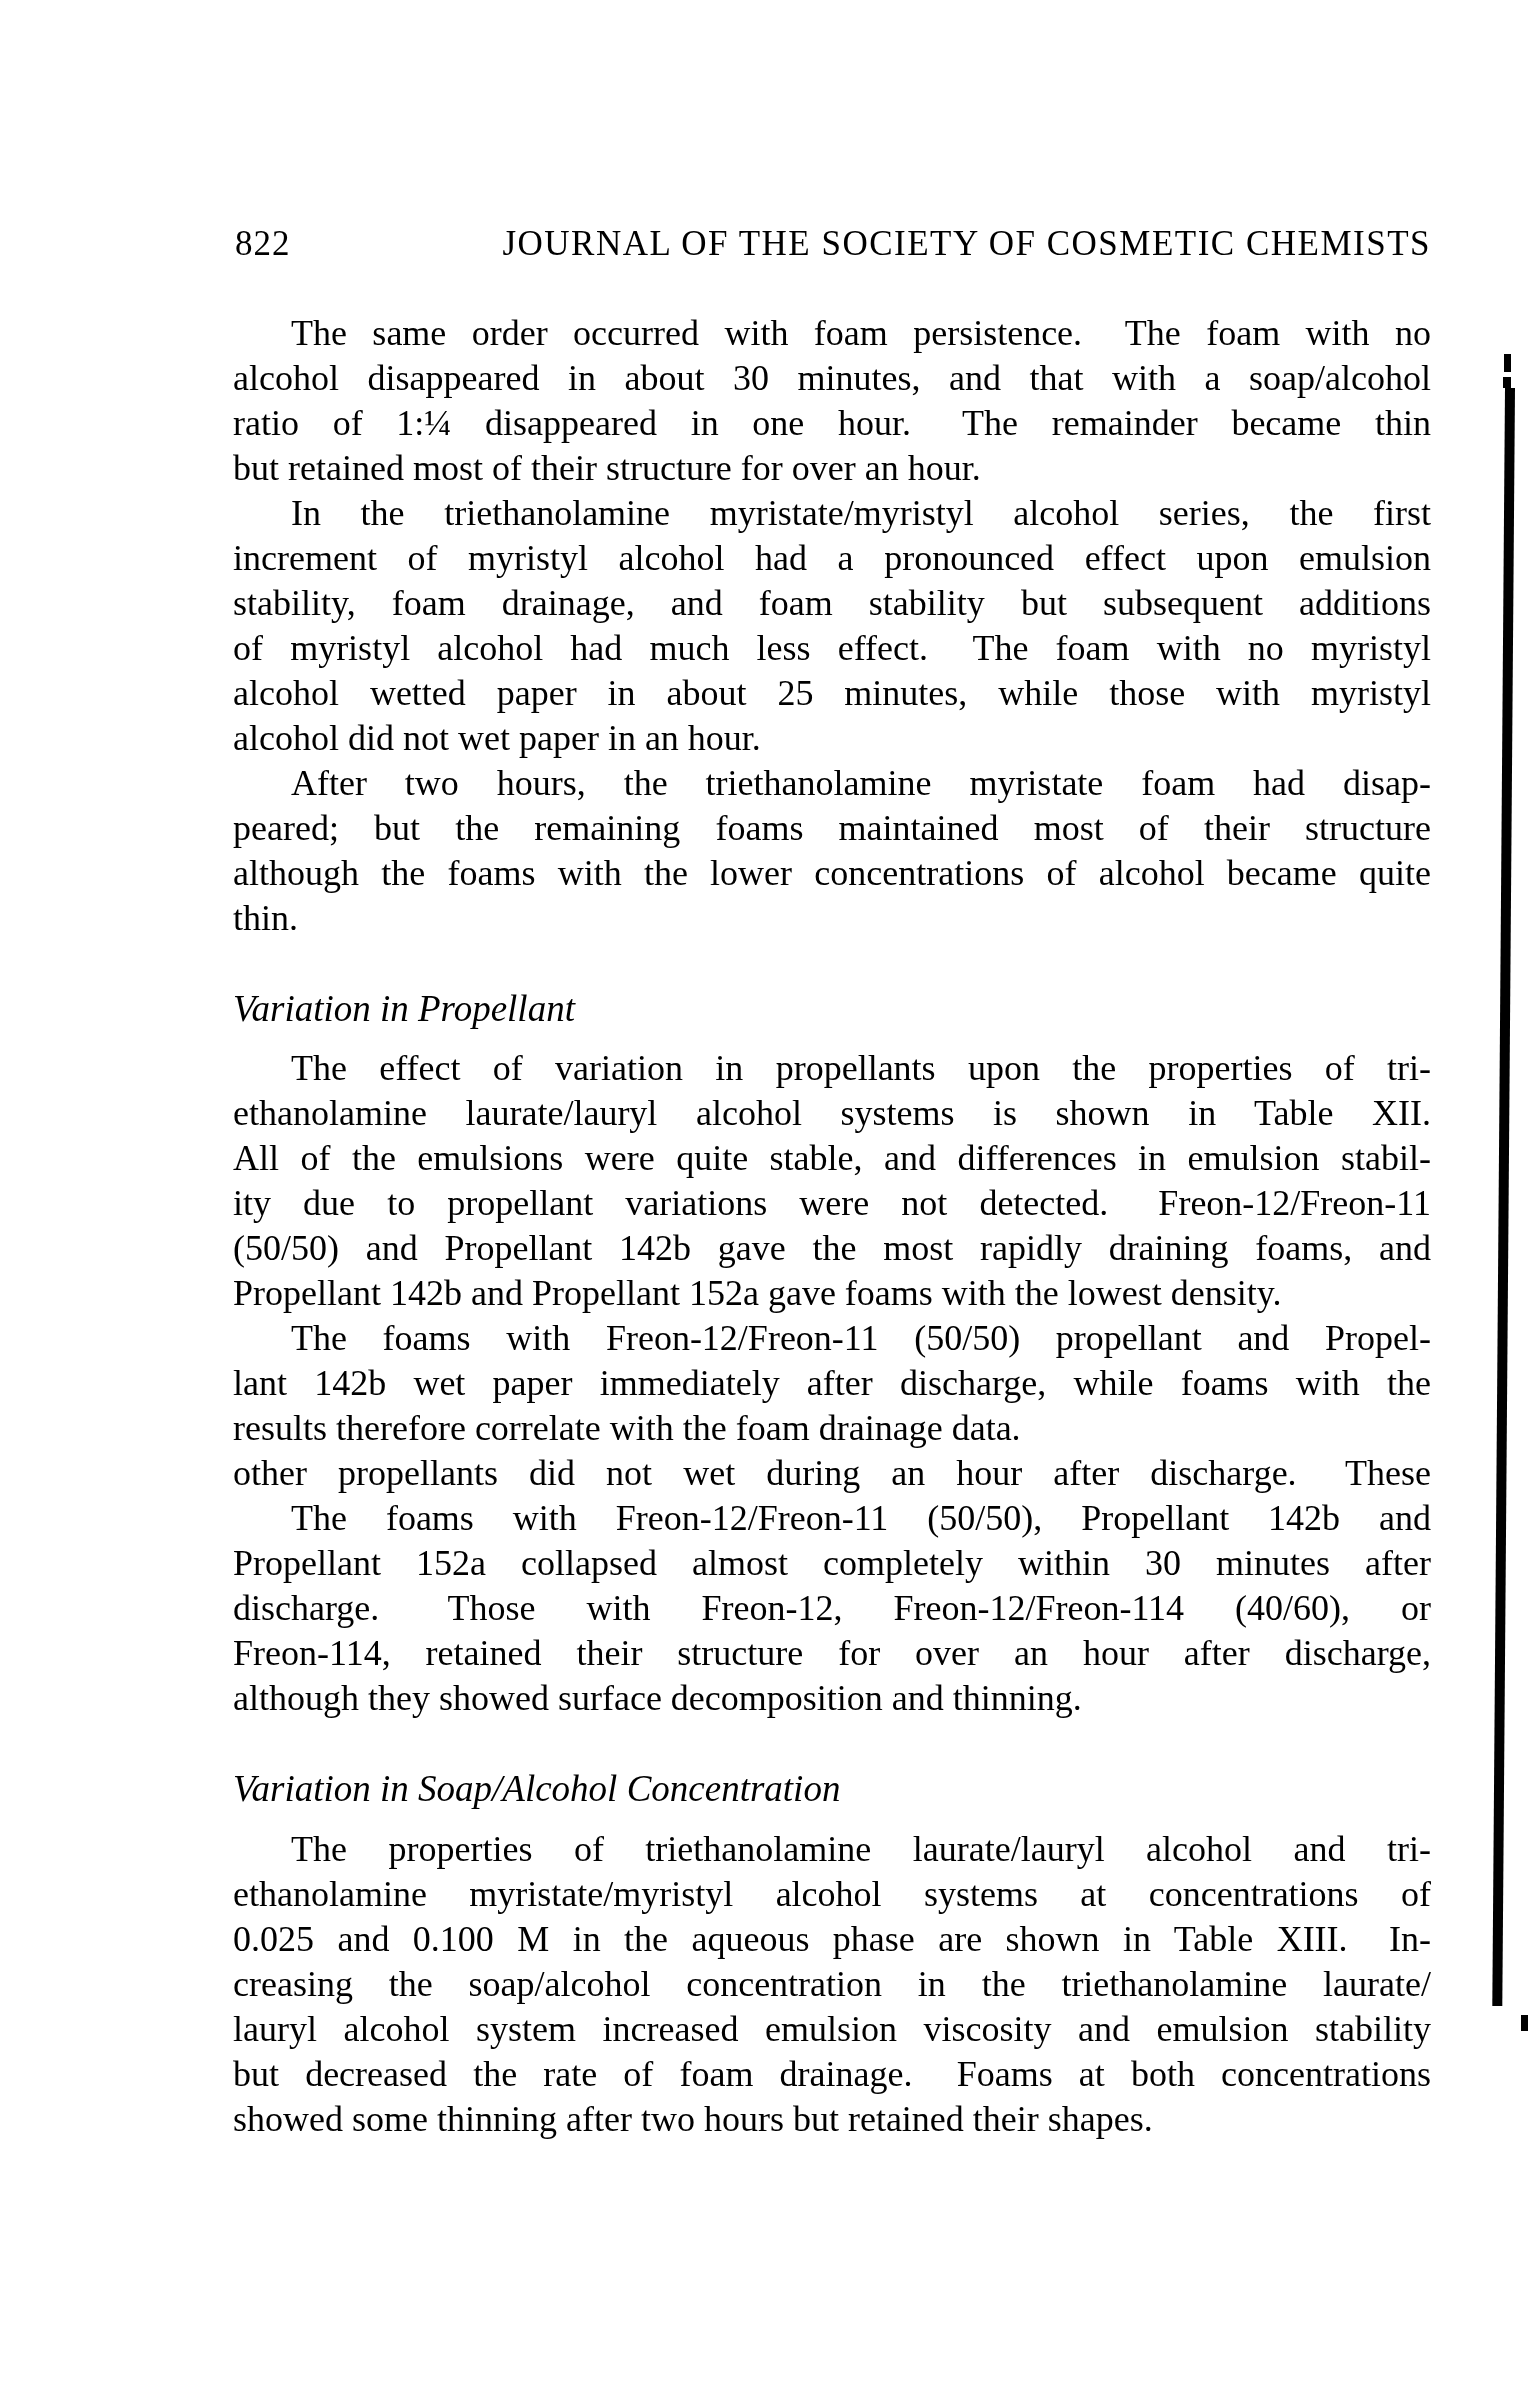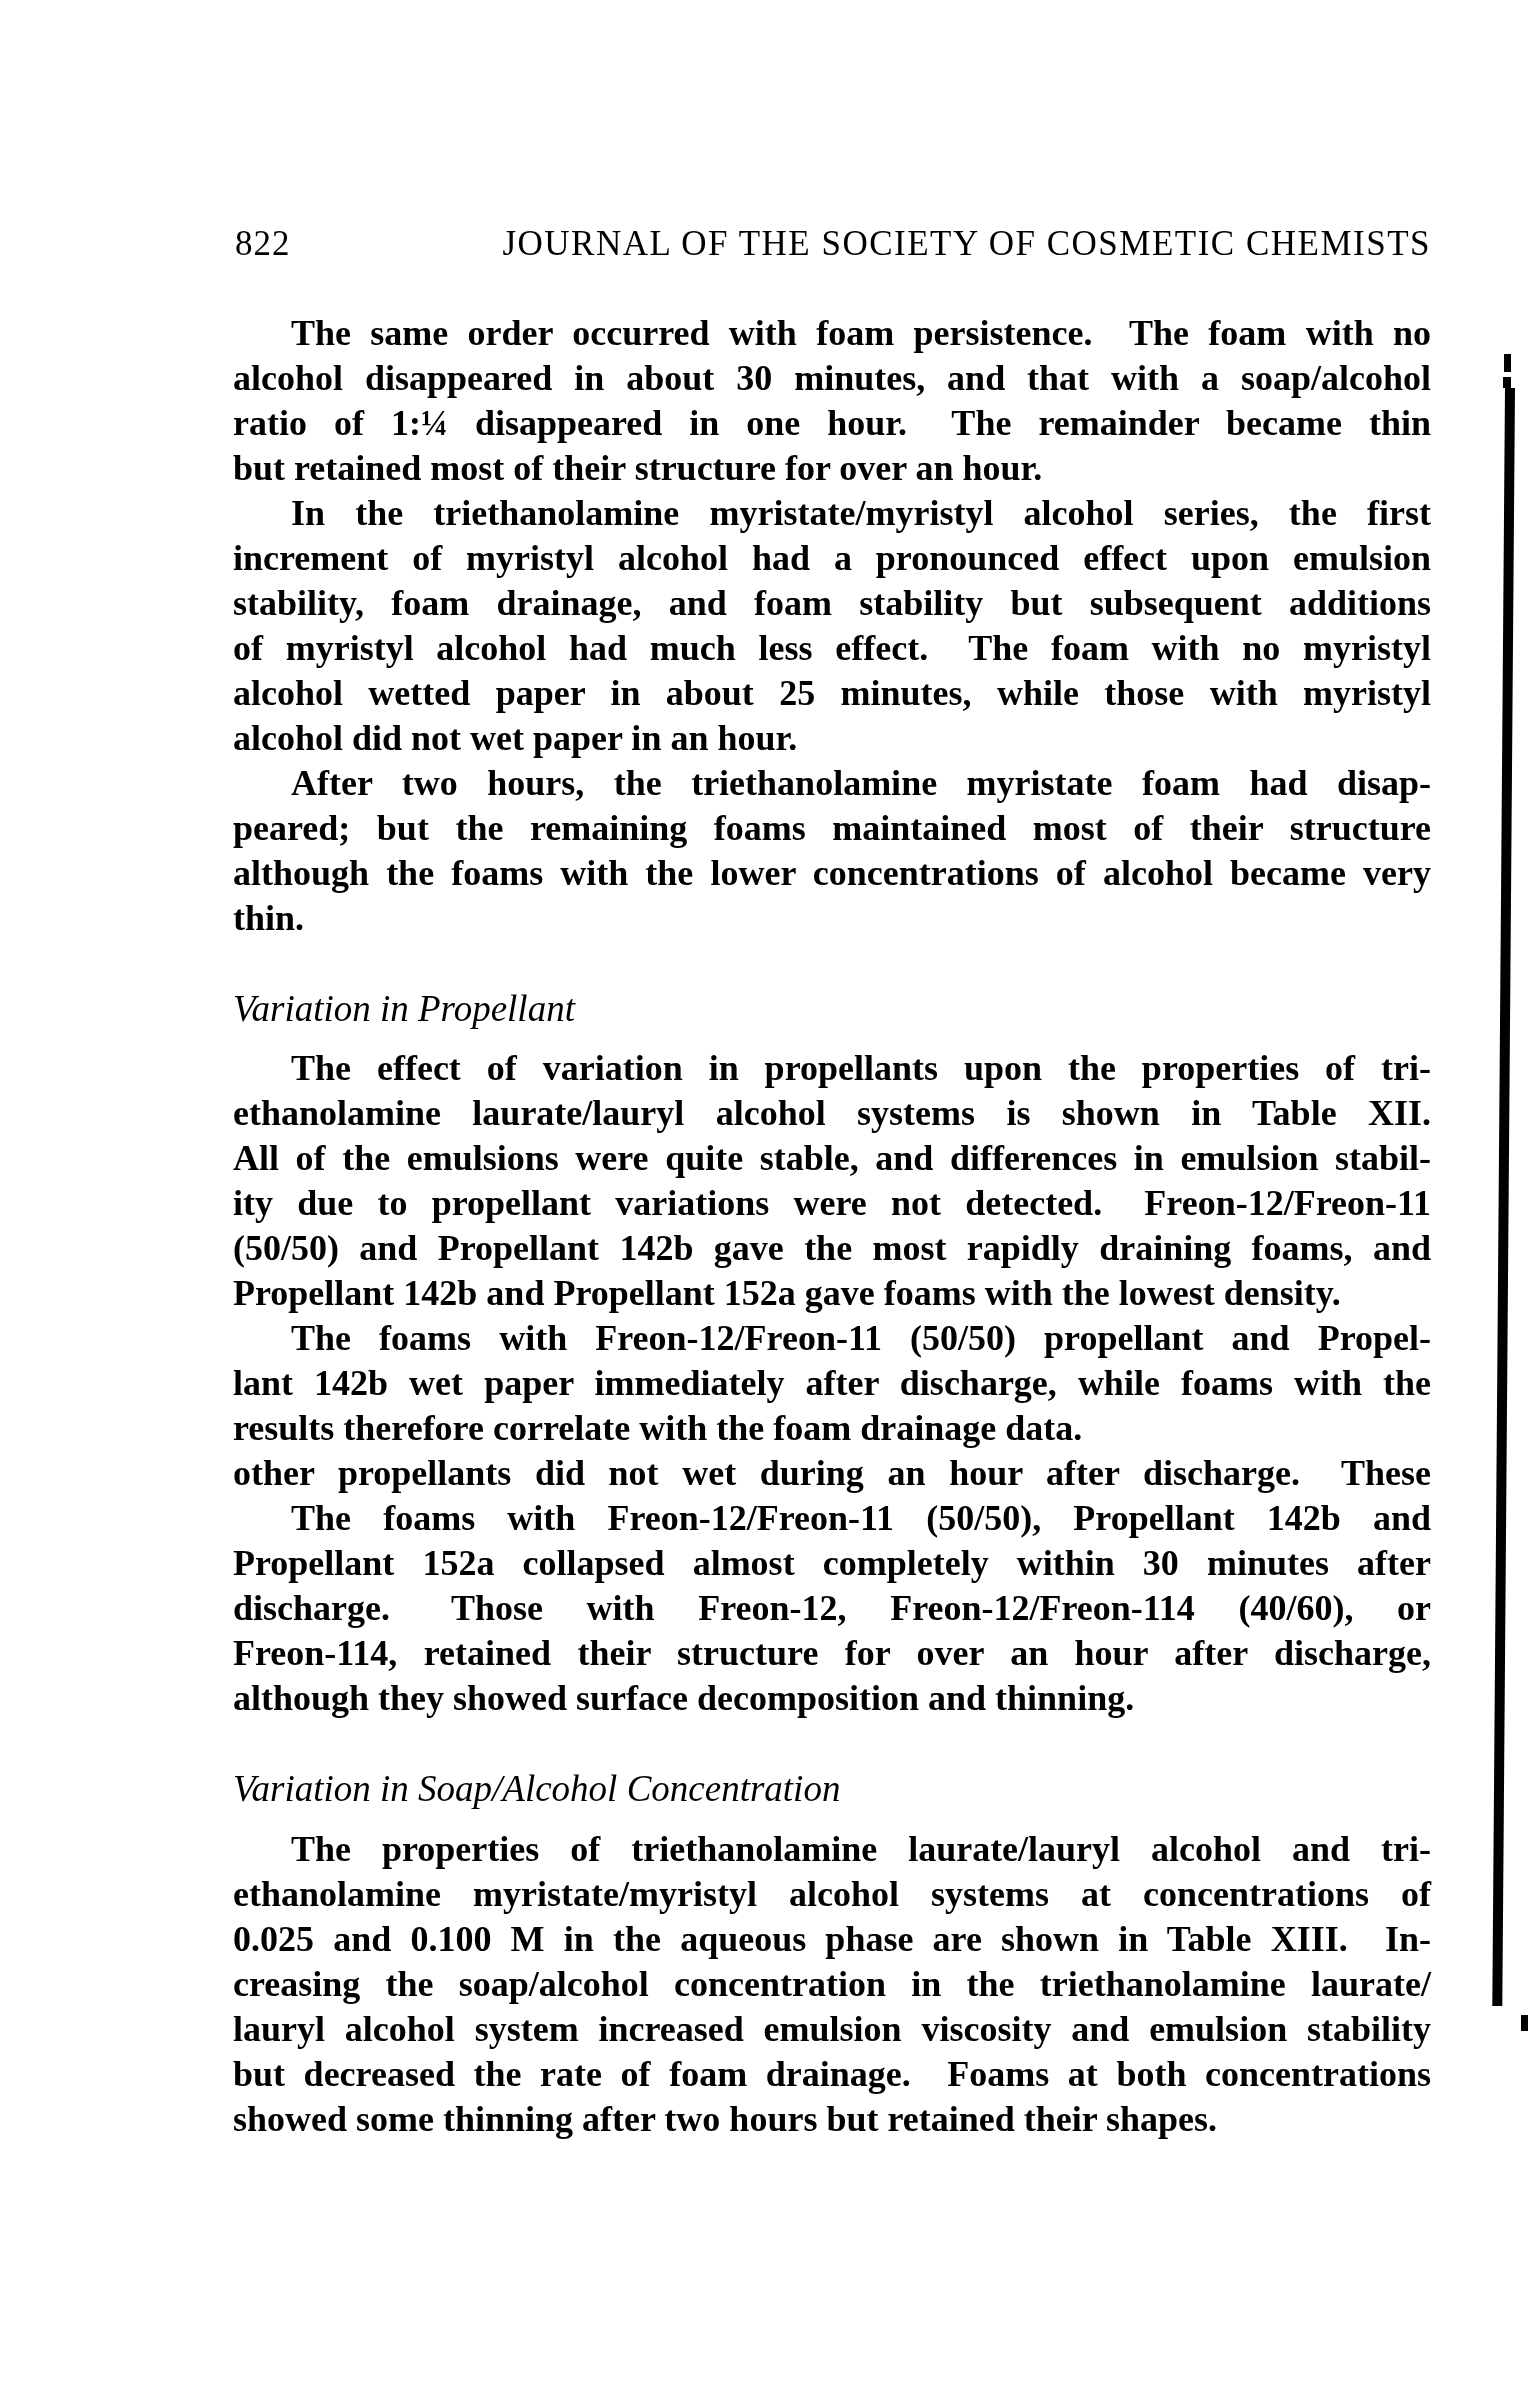--- a/index.html
+++ b/index.html
@@ -33,21 +33,21 @@
     letter-spacing: 1.5px;
   }
   .text-column {
     position: absolute;
     left: 233px;
     top: 311px;
     width: 1198px;
     font-size: 36px;
     line-height: 45px;
   }
-  .paragraph { margin: 0; font-weight: bold; }
+  .paragraph { margin: 0; }
   .line {
     text-align: justify;
     text-align-last: justify;
   }
   .line.first { text-indent: 58px; }
   .line.last { text-align-last: left; }
   .heading {
     font-style: italic;
     font-size: 37px;
     margin-top: 45px;
@@ -82,21 +82,21 @@
         <div class="line first">In the triethanolamine myristate/myristyl alcohol series, the first</div>
         <div class="line">increment of myristyl alcohol had a pronounced effect upon emulsion</div>
         <div class="line">stability, foam drainage, and foam stability but subsequent additions</div>
         <div class="line">of myristyl alcohol had much less effect.  The foam with no myristyl</div>
         <div class="line">alcohol wetted paper in about 25 minutes, while those with myristyl</div>
         <div class="line last">alcohol did not wet paper in an hour.</div>
       </div>
       <div class="paragraph">
         <div class="line first">After two hours, the triethanolamine myristate foam had disap-</div>
         <div class="line">peared; but the remaining foams maintained most of their structure</div>
-        <div class="line">although the foams with the lower concentrations of alcohol became very</div>
+        <div class="line">although the foams with the lower concentrations of alcohol became quite</div>
         <div class="line last">thin.</div>
       </div>
       <div class="heading">Variation in Propellant</div>
       <div class="paragraph">
         <div class="line first">The effect of variation in propellants upon the properties of tri-</div>
         <div class="line">ethanolamine laurate/lauryl alcohol systems is shown in Table XII.</div>
         <div class="line">All of the emulsions were quite stable, and differences in emulsion stabil-</div>
         <div class="line">ity due to propellant variations were not detected.  Freon-12/Freon-11</div>
         <div class="line">(50/50) and Propellant 142b gave the most rapidly draining foams, and</div>
         <div class="line last">Propellant 142b and Propellant 152a gave foams with the lowest density.</div>

